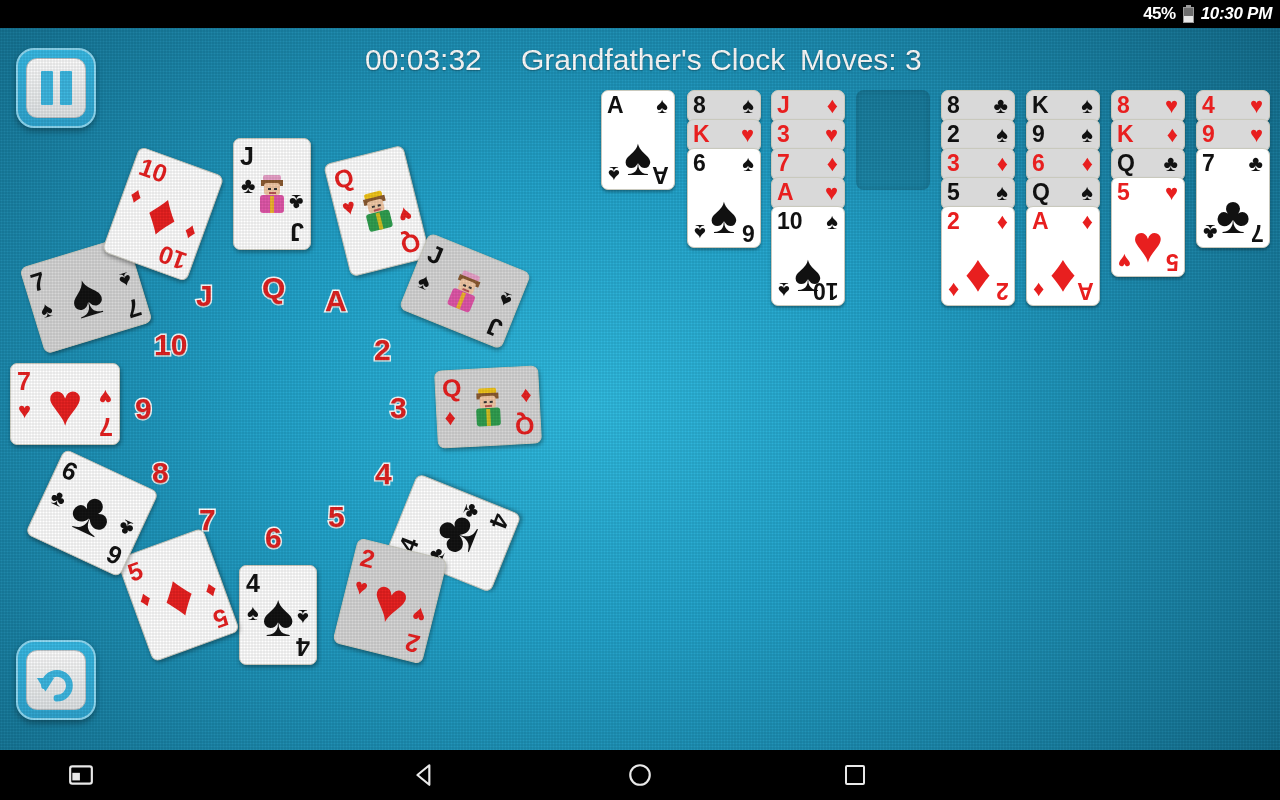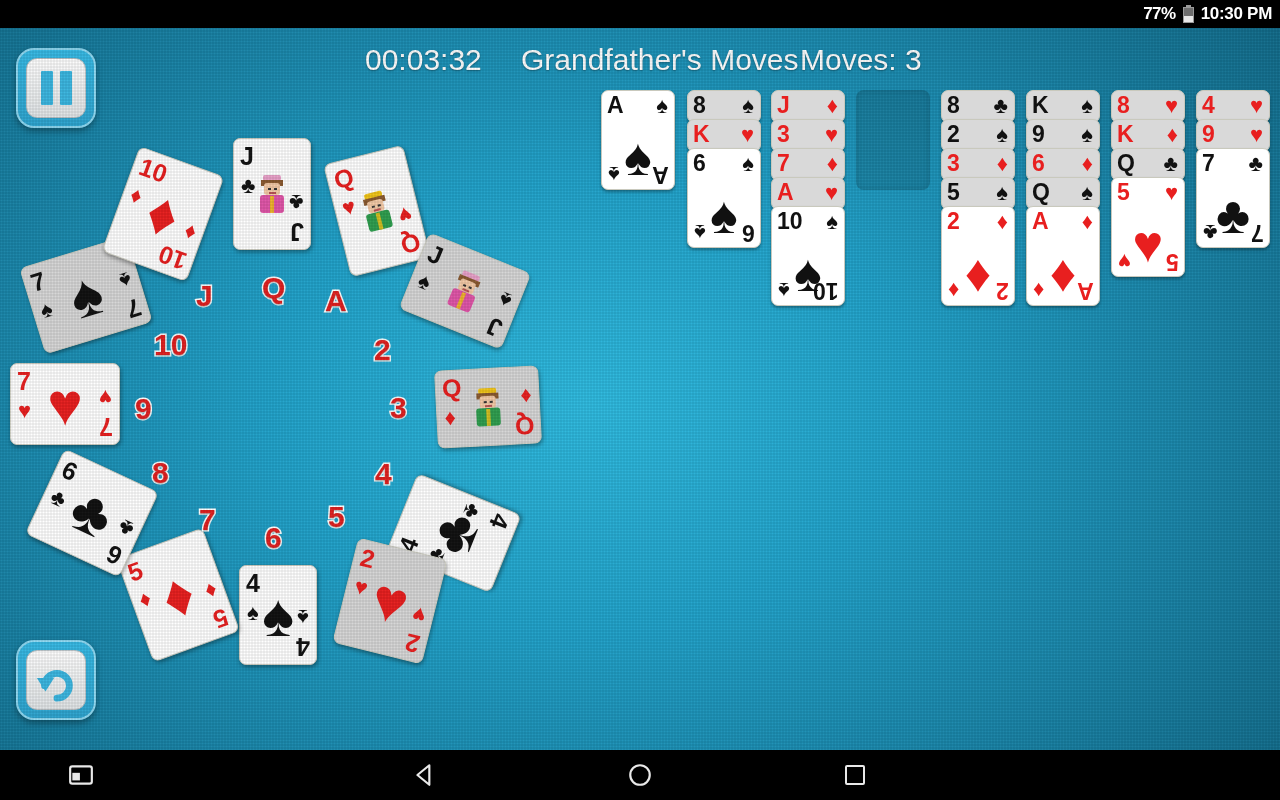--- a/index.html
+++ b/index.html
@@ -9,21 +9,21 @@
   
   #statusbar {
     position:absolute; left:0; top:0; width:1280px; height:28px;
     background:#000; color:#fff;
   }
   #statusbar .right {
     position:absolute; right:8px; top:0; height:28px;
     display:flex; align-items:center; gap:7px;
   }
   #statusbar .battpct { font-size:17px; font-weight:bold; letter-spacing:-0.5px; }
-  #statusbar .clock   { font-size:17px; font-weight:bold; letter-spacing:-0.3px; }
+  #statusbar .clock   { font-size:17px; font-weight:bold; letter-spacing:-0.3px;font-style:italic; }
   .batt-icon { position:relative; width:11px; height:18px; }
   .batt-icon .cap { position:absolute; left:3px; top:0; width:5px; height:2px; background:#9a9a9a; }
   .batt-icon .body { position:absolute; left:0; top:2px; width:11px; height:16px;
       background:#6e6e6e; border:1px solid #9a9a9a; }
   .batt-icon .fill { position:absolute; left:1px; bottom:1px; width:9px; height:6px; background:#e8e8e8; }
 
   
   #board {
     position:absolute; left:0; top:28px; width:1280px; height:722px;
     background:
@@ -141,35 +141,35 @@
         display:flex; align-items:center; justify-content:center; }
   #nb-recent { left:46px; }  #nb-back { left:390px; }
   #nb-home   { left:605px; } #nb-square { left:820px; }
   #navbar svg { fill:#e9e9e9; }
 </style>
 </head>
 <body>
 
 <div id="statusbar">
   <div class="right">
-    <span class="battpct">77%</span>
+    <span class="battpct">45%</span>
     <span class="batt-icon">
       <span class="cap"></span>
         <span class="body"></span>
         <span class="fill"></span>
     </span>
     <span class="clock">10:30 PM</span>
   </div>
 </div>
 
 <div id="board">
 
   <div id="hdr">
     <span id="timer">00:03:32</span>
-    <span id="gtitle">Grandfather's Moves</span>
+    <span id="gtitle">Grandfather's Clock</span>
     <span id="moves">Moves: 3</span>
   </div>
 
   <div class="cbtn" id="pause-btn">
     <div class="inner">
       <span class="bar"></span>
         <span class="bar"></span>
     </div>
   </div>
 

